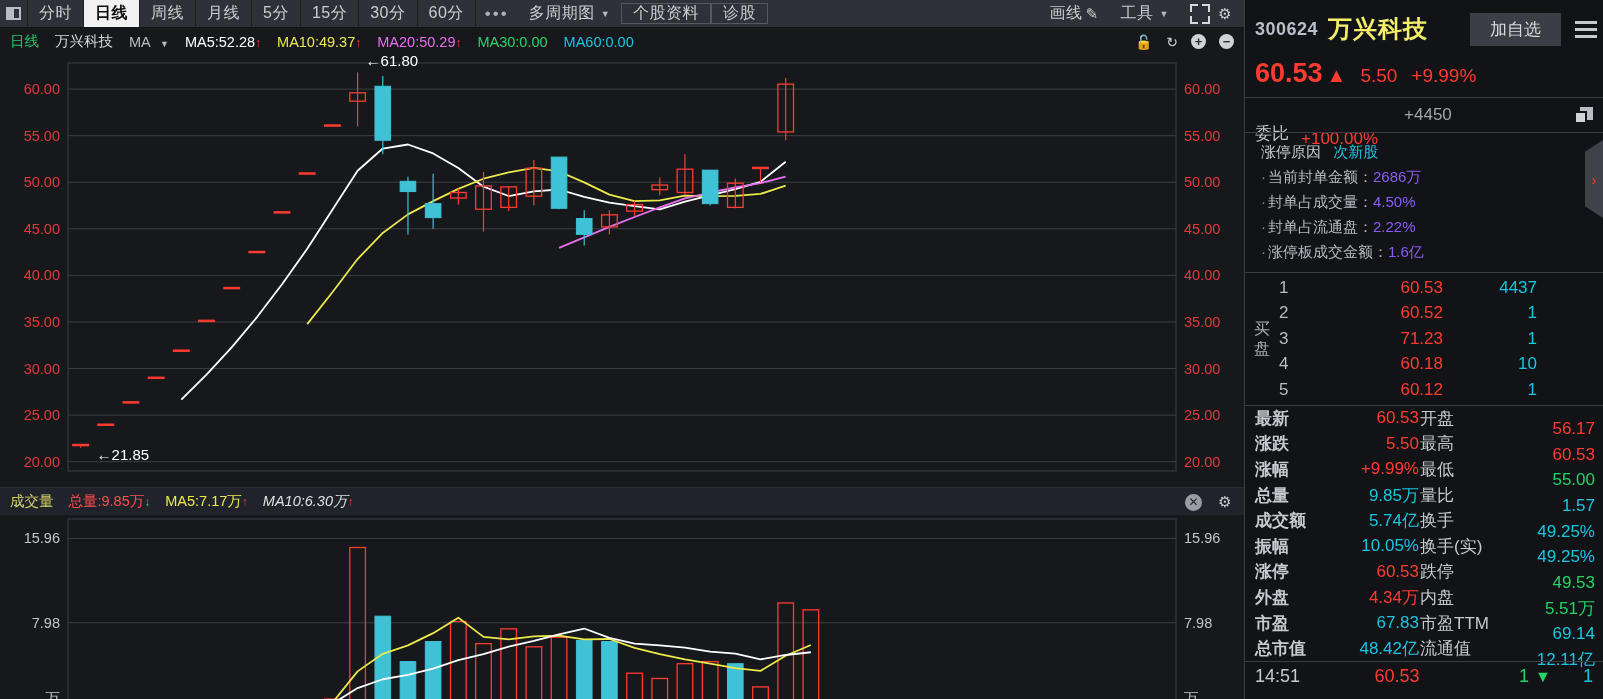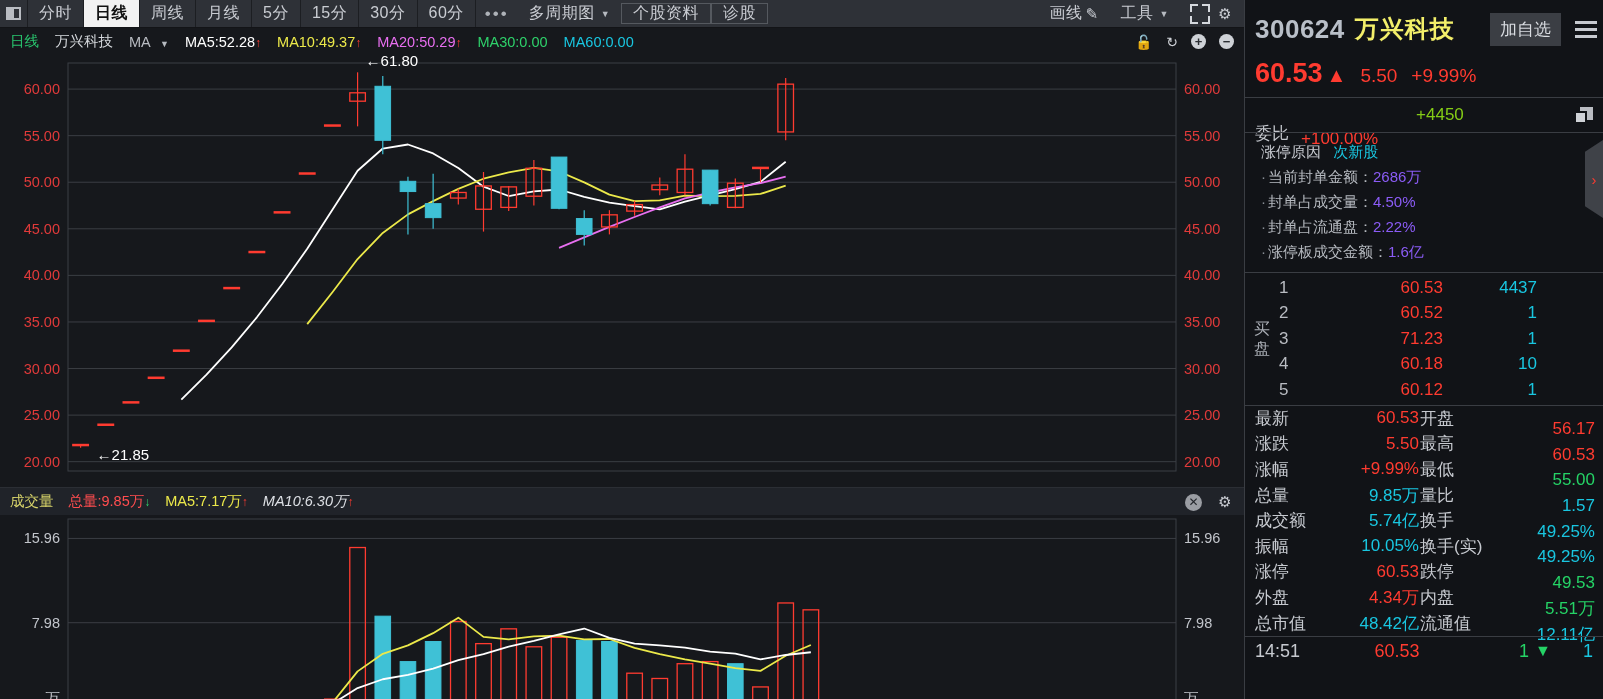--- a/index.html
+++ b/index.html
@@ -82,34 +82,34 @@
   .callout { font-size:15px; fill:#ffffff; font-family:"Liberation Sans",sans-serif; }
 
   
   .chip { position:absolute; background:#ff3b30; color:#fff; font-size:12px; width:19px; height:19px;
           display:flex; align-items:center; justify-content:center; border-radius:1px; }
 
   
   #right { width:359px; height:699px; background:#111317; border-left:1px solid #3a3d43;
            display:flex; flex-direction:column; position:relative; }
   .rp-head { height:58px; display:flex; align-items:center; padding:0 6px 0 10px; gap:10px; }
-  .rp-code { font-size:26px; color:#b9bfc8; font-weight:bold; letter-spacing:.5px; }
+  .rp-code { font-size:18px; color:#b9bfc8; font-weight:bold; letter-spacing:.5px; }
   .rp-name { font-size:24px; color:#f3ef6a; font-weight:bold; letter-spacing:1px; }
-  .rp-add { margin-left:auto; background:#3b3e44; color:#d9dce1; font-size:17px; padding:5px 10px; cursor:pointer;}
+  .rp-add { margin-left:auto; background:#3b3e44; color:#d9dce1; font-size:17px; padding:5px 20px; cursor:pointer;}
   .rp-burger { width:26px; display:flex; flex-direction:column; gap:4px; cursor:pointer; padding-left:4px;}
   .rp-burger i { height:3px; background:#c7cad0; display:block; }
   .rp-price { display:flex; align-items:baseline; padding:0 10px 8px 10px; gap:14px; }
   .rp-last { font-size:27px; color:#ff3b30; font-weight:bold; }
   .rp-uparrow { color:#ff3b30; font-size:20px; margin-left:-10px;}
   .rp-chg, .rp-pct { font-size:19px; color:#ff3b30; }
   .rp-div { height:1px; background:#3a3d43; }
   .rp-weibi { height:34px; display:flex; align-items:center; padding:0 10px; gap:12px; font-size:17px;}
   .rp-weibi .lbl { color:#c2c5cb;margin-top:36px; }
   .rp-weibi .v1 { color:#ff3b30;margin-top:48px; }
-  .rp-weibi .v2 { color:#84cc16; margin-left:26px; }
+  .rp-weibi .v2 { color:#a3a3a3; margin-left:14px; }
   .copy-ico { margin-left:auto; width:19px; height:17px; position:relative; cursor:pointer;}
   .copy-ico b { position:absolute; width:13px; height:13px; background:#b9bcc2; }
   .copy-ico b.back { right:0; top:0; }
   .copy-ico b.front { left:0; bottom:0; border:2px solid #111317; background:#cfd2d7; }
 
   .rp-reason { padding:6px 10px 8px 16px; font-size:15px; line-height:25px; }
   .rp-reason .rtitle { color:#c9ccd2; margin-right:8px; }
   .rp-reason .rtag { color:#19c6e0; }
   .rp-reason .li { color:#b6bac0; }
   .rp-reason .li .dot { color:#888d95; margin-right:2px; }
@@ -119,21 +119,21 @@
   .book-grid { display:flex; align-items:center; }
   .book-lbl { width:34px; text-align:center; color:#a9adb4; font-size:16px; line-height:20px; }
   .book-rows { flex:1; }
   .book-row { display:flex; align-items:center; height:25.5px; font-size:17px; }
   .book-row .idx { width:34px; color:#b9bcc2; }
   .book-row .prc { width:130px; text-align:right; color:#ff3b30; }
   .book-row .qty { flex:1; text-align:right; padding-right:66px; color:#19c6e0; }
 
   .rp-stats { }
   .st-row { display:flex; align-items:center; height:25.6px; font-size:17px; padding:0 8px 0 10px; }
-  .st-row .k1 { width:64px; color:#c6c9cf; }
+  .st-row .k1 { width:64px; color:#c6c9cf;font-weight:bold; }
   .st-row .v1 { flex:1; text-align:right; }
   .st-row .k2 { width:76px; color:#c6c9cf; text-align:left; padding-left:1px;}
   .st-row .v2 { width:100px; text-align:right;margin-top:22px; }
   .cy { color:#19c6e0; } .rd { color:#ff3b30; } .gn { color:#25d366; }
 
   .rp-tick { border-top:1px solid #3a3d43; display:flex; align-items:center; height:30px;
              font-size:18px; padding:0 10px; }
   .rp-tick .t { width:70px; color:#c6c9cf; }
   .rp-tick .p { flex:1; text-align:center; color:#ff3b30; }
   .rp-tick .v { width:60px; text-align:right; color:#25d366; }
@@ -502,20 +502,26 @@
           <span class="k2">跌停</span>
           <span class="v2 gn">49.53</span>
         </div>
         <div class="st-row">
           <span class="k1">外盘</span>
           <span class="v1 rd">4.34万</span>
           <span class="k2">内盘</span>
           <span class="v2 gn">5.51万</span>
         </div>
         <div class="st-row">
+          <span class="k1">市盈</span>
+          <span class="v1 cy">67.83</span>
+          <span class="k2">市盈TTM</span>
+          <span class="v2 cy">69.14</span>
+        </div>
+        <div class="st-row">
           <span class="k1">总市值</span>
           <span class="v1 cy">48.42亿</span>
           <span class="k2">流通值</span>
           <span class="v2 cy">12.11亿</span>
         </div>
       </div>
 
     <div class="rp-tick">
       <span class="t">14:51</span>
       <span class="p">60.53</span>

